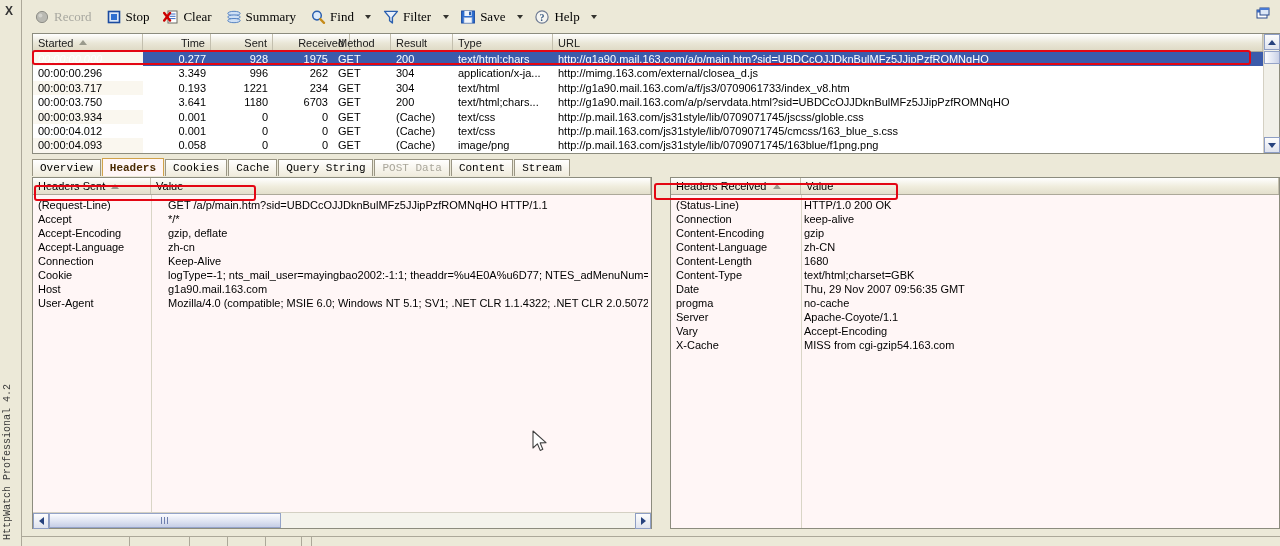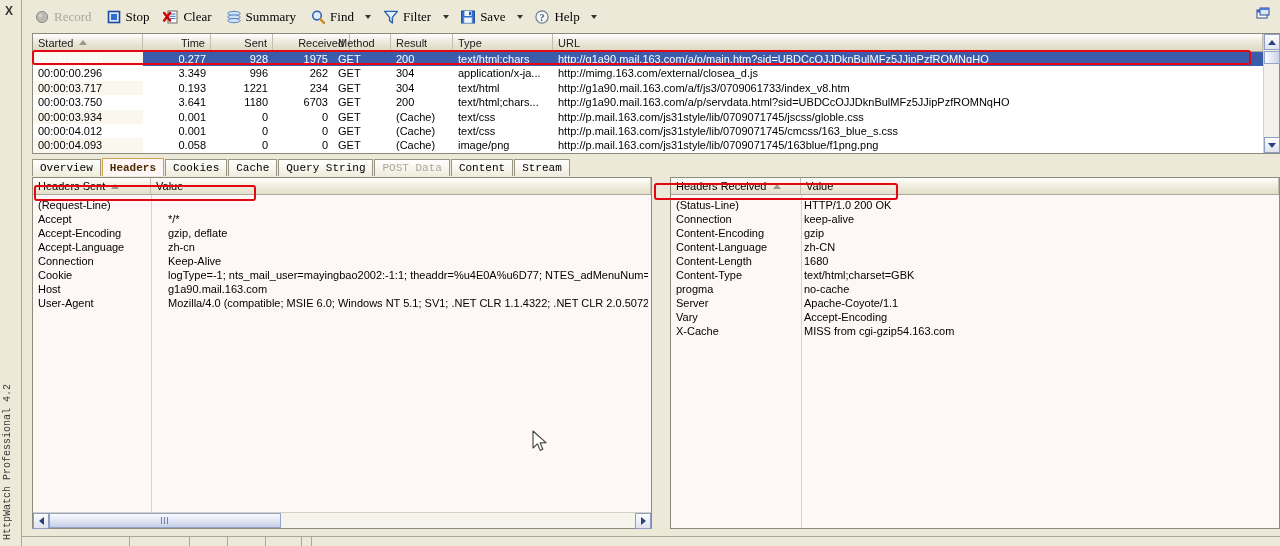--- a/index.html
+++ b/index.html
@@ -455,20 +455,21 @@
         <span class="sortarrow"></span>
       </div>
       <div class="hh" style="left:118px;width:500px;">
         <span>Value</span>
       </div>
     </div>
     <div class="coldiv" style="left:118px;"></div>
     <div class="hrows" id="sentrows">
         <div class="hrow">
           <div class="hname">(Request-Line)</div>
+          <div class="hval" style="left: 135px; width: 480px;">GET /a/p/main.htm?sid=UBDCcOJJDknBulMFz5JJipPzfROMNqHO HTTP/1.1</div>
         </div>
         <div class="hrow">
           <div class="hname">Accept</div>
           <div class="hval" style="left: 135px; width: 480px;">*/*</div>
         </div>
         <div class="hrow">
           <div class="hname">Accept-Encoding</div>
           <div class="hval" style="left: 135px; width: 480px;">gzip, deflate</div>
         </div>
         <div class="hrow">
@@ -536,20 +537,24 @@
           <div class="hname">Content-Language</div>
           <div class="hval" style="left: 133px; width: 470px;">zh-CN</div>
         </div>
         <div class="hrow">
           <div class="hname">Content-Length</div>
           <div class="hval" style="left: 133px; width: 470px;">1680</div>
         </div>
         <div class="hrow">
           <div class="hname">Content-Type</div>
           <div class="hval" style="left: 133px; width: 470px;">text/html;charset=GBK</div>
+        </div>
+        <div class="hrow">
+          <div class="hname">Date</div>
+          <div class="hval" style="left: 133px; width: 470px;">Thu, 29 Nov 2007 09:56:35 GMT</div>
         </div>
         <div class="hrow">
           <div class="hname">progma</div>
           <div class="hval" style="left: 133px; width: 470px;">no-cache</div>
         </div>
         <div class="hrow">
           <div class="hname">Server</div>
           <div class="hval" style="left: 133px; width: 470px;">Apache-Coyote/1.1</div>
         </div>
         <div class="hrow">

